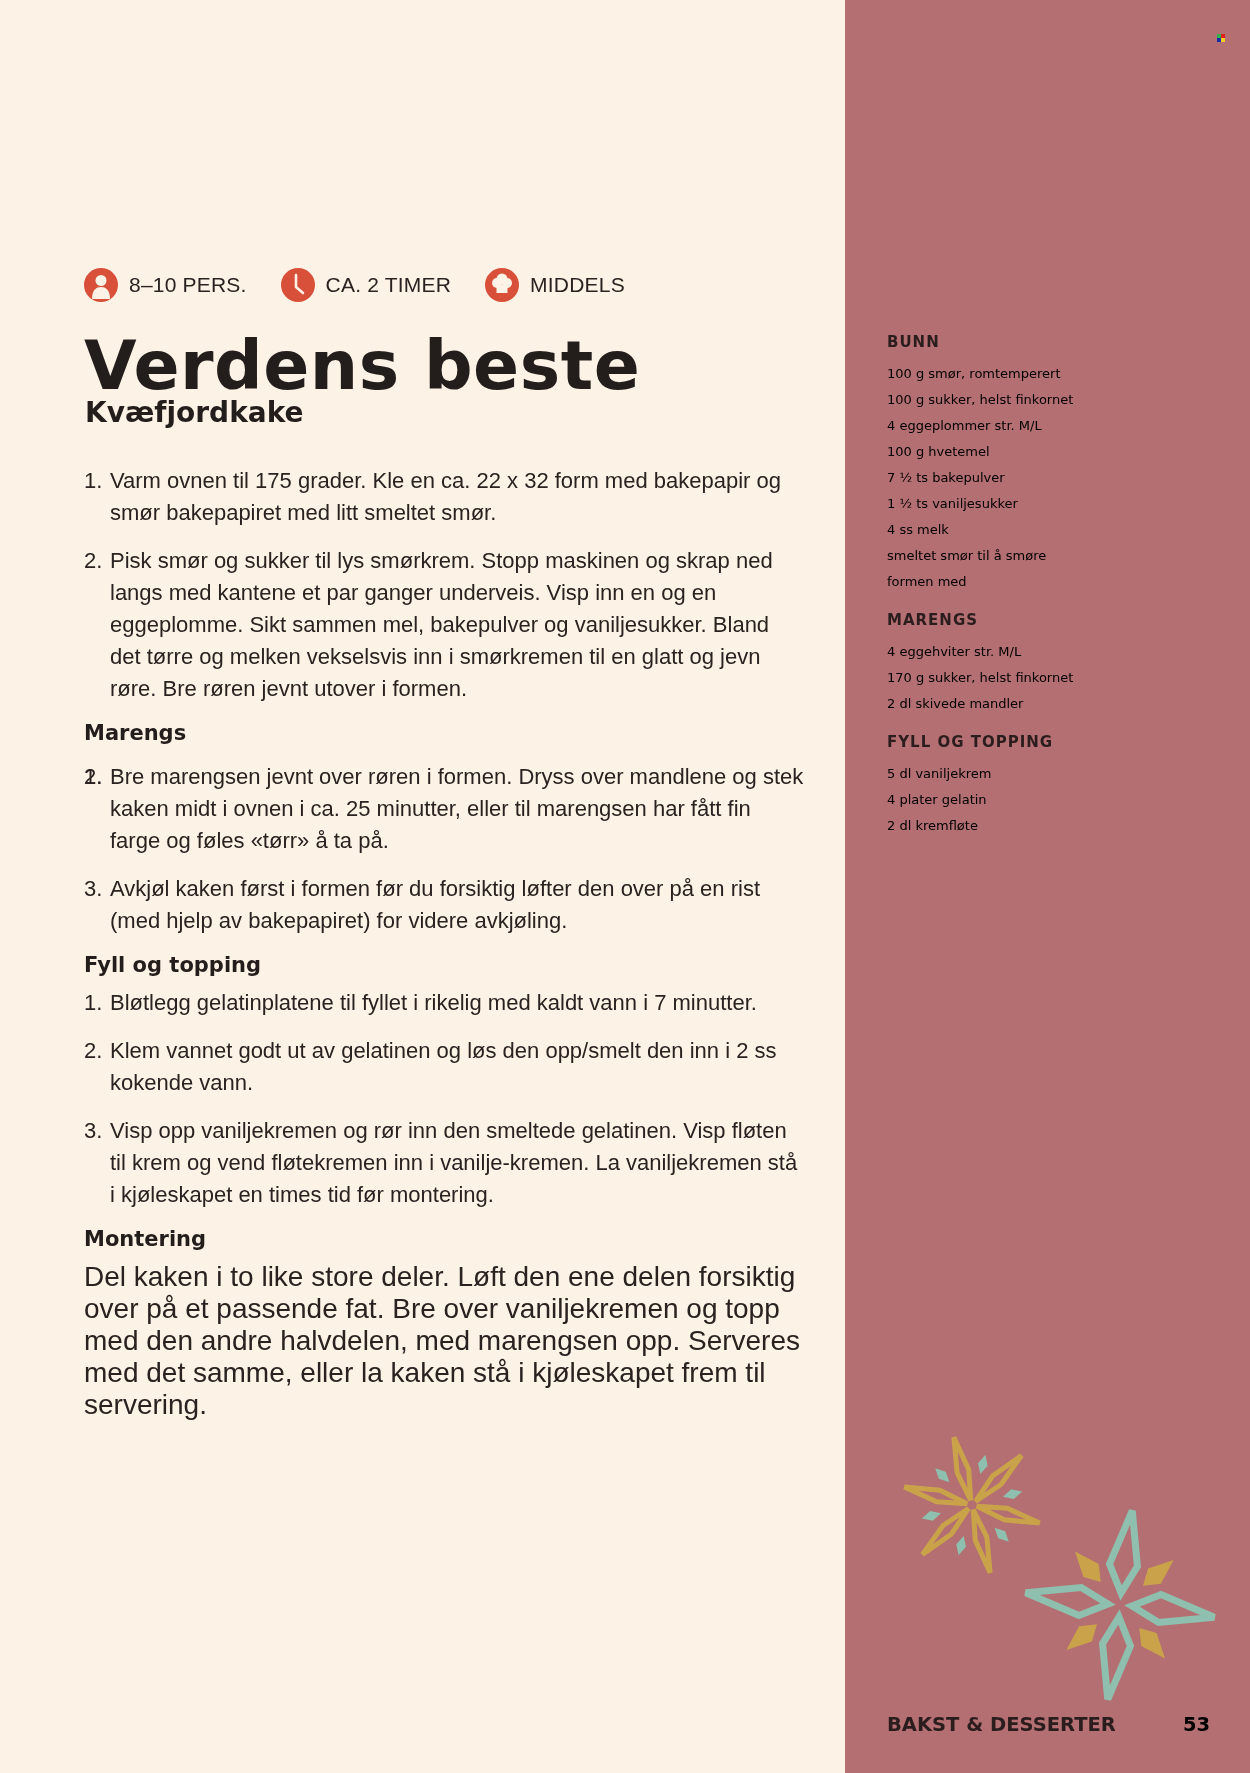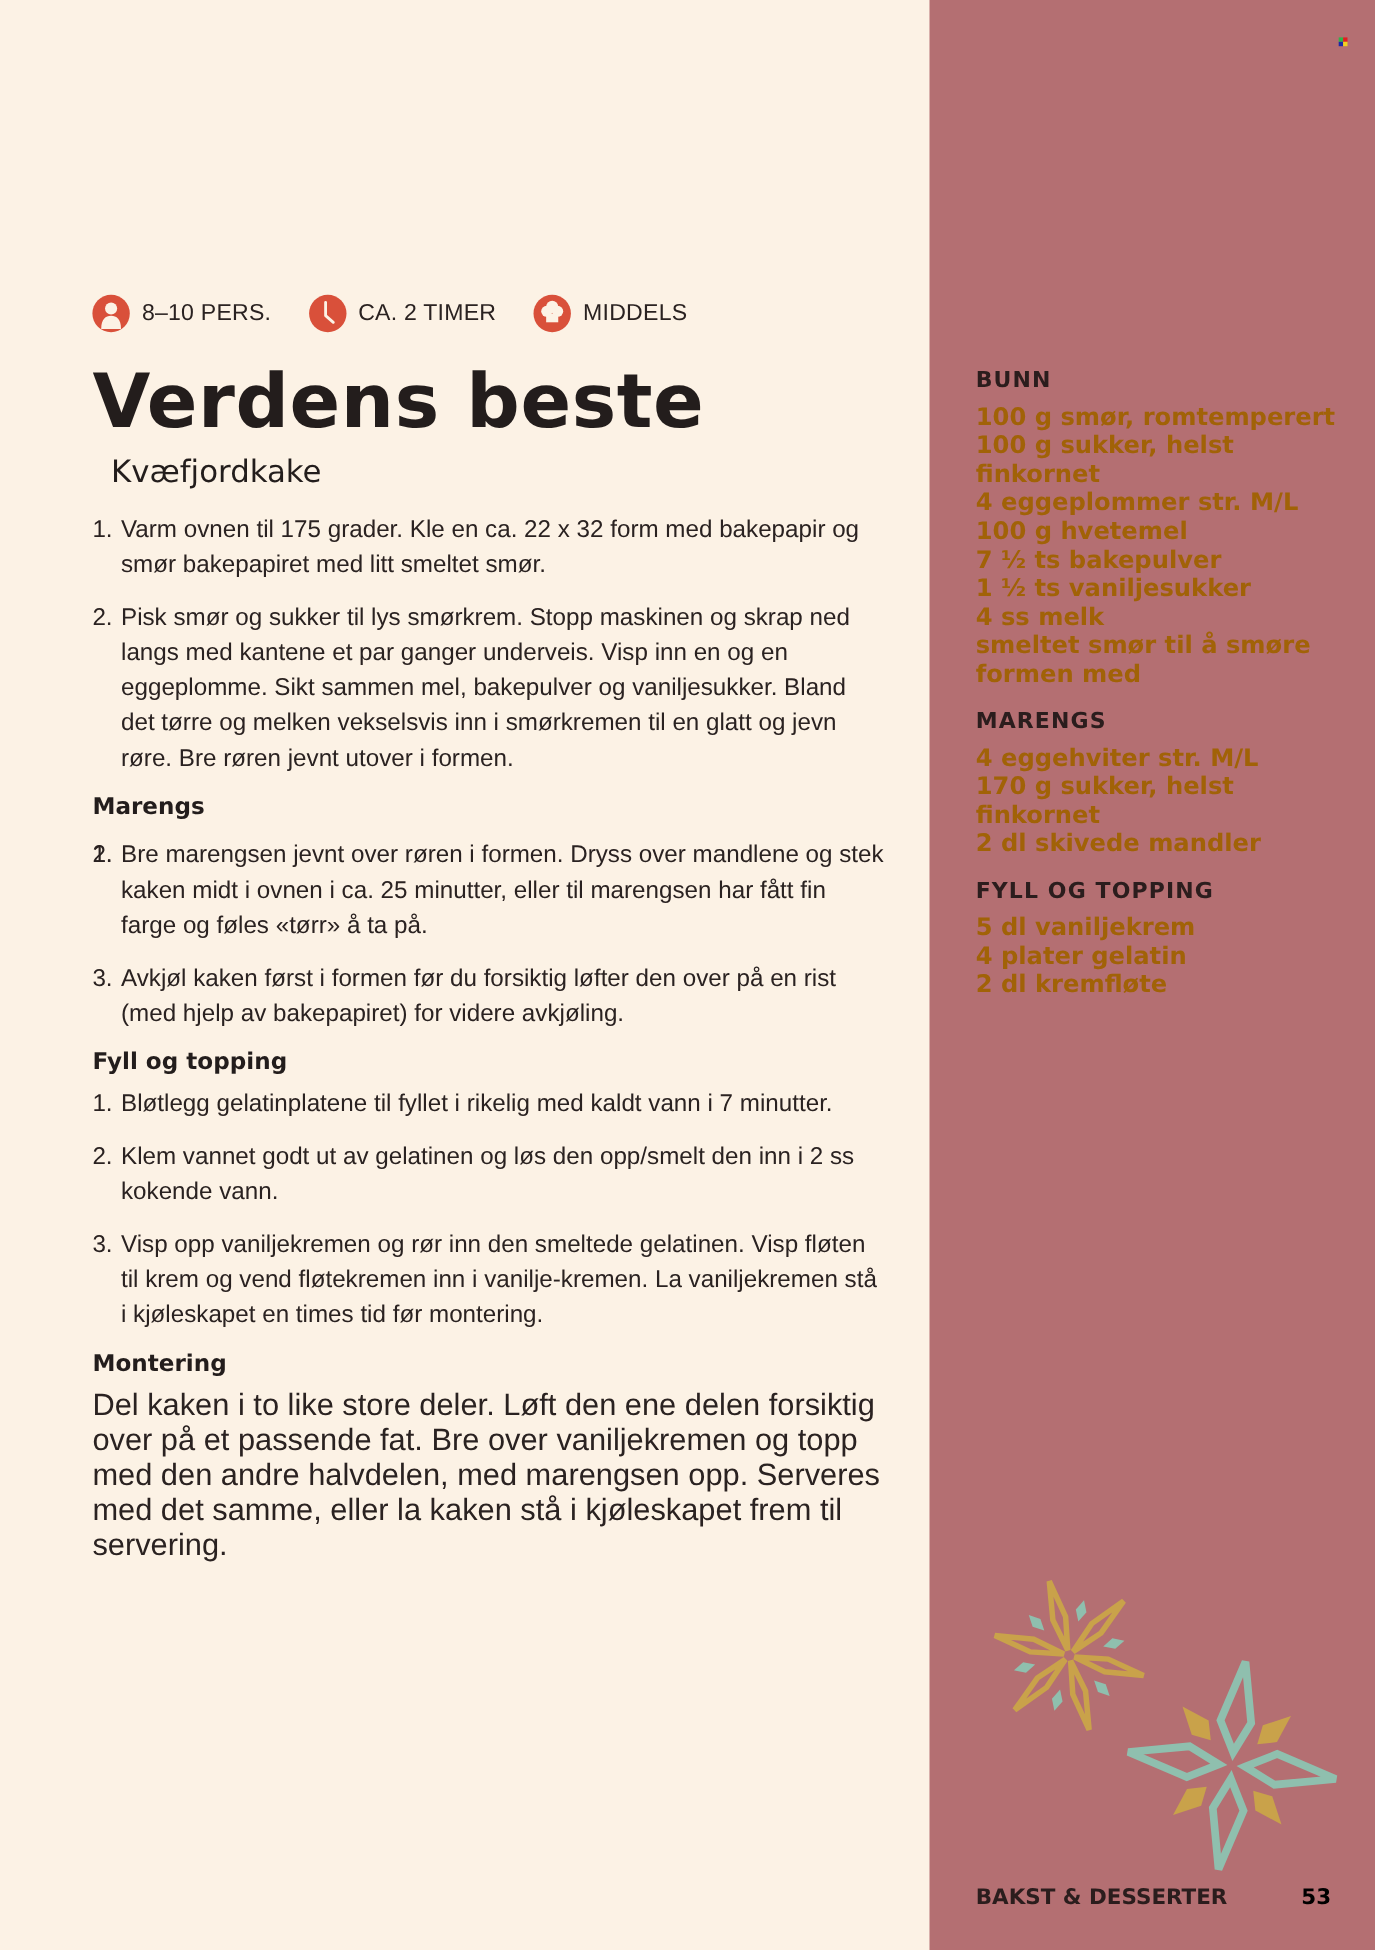--- a/index.html
+++ b/index.html
@@ -12,33 +12,33 @@
     .left { position: absolute; left: 0; top: 0; width: 845px; height: 1550px; background: #fcf2e5; }
     .right { position: absolute; left: 845px; top: 0; width: 405px; height: 1773px; background: #b46f72; }
 
     .meta-row { position: absolute; left: 84px; top: 268px; display: flex; align-items: center; }
     .meta-item { display: flex; align-items: center; margin-right: 34px; }
     .meta-icon { width: 34px; height: 34px; border-radius: 50%; background: #d9503a; position: relative; margin-right: 11px; flex: none; }
     .meta-icon svg { position: absolute; left: 0; top: 0; }
     .meta-label { font-size: 21px; font-weight: 300; color: #2a2221; letter-spacing: 0.2px; font-family: "Liberation Sans", sans-serif; }
 
     .title { position: absolute; left: 84px; top: 326px; font-size: 68px; font-weight: bold; margin: 0; letter-spacing: 0.5px; color: #231d1c; }
-    .subtitle { position: absolute; left: 85px; top: 396px; font-size: 28px; font-weight: normal; margin: 16px; color: #231d1c; }
+    .subtitle { position: absolute; left: 85px; top: 396px; font-size: 28px; font-weight: bold; margin: 0; color: #231d1c; }
 
     .content { position: absolute; left: 84px; top: 465px; width: 720px; font-family: "Liberation Sans", sans-serif; }
     .steps { list-style: none; margin: 0; padding: 0; }
     .steps li { position: relative; padding-left: 26px; font-size: 22px; line-height: 32px; margin-bottom: 16px; color: #2a2221; }
     .steps li .num { position: absolute; left: 0; top: 0; }
     .section-h { font-family: "DejaVu Sans", sans-serif; font-weight: bold; font-size: 21px; margin: 4px 0 10px 0; color: #231d1c; }
     .para { font-size: 28px; line-height: 32px; margin: 0; color: #2a2221; }
 
     .ing { position: absolute; left: 887px; top: 333px; width: 330px; }
-    .ing-h { font-weight: bold; font-size: 20px; letter-spacing: 1px; margin: 0 0 10px 0; color: #2b1d1d; }
+    .ing-h { font-weight: bold; font-size: 15px; letter-spacing: 1px; margin: 0 0 10px 0; color: #2b1d1d; }
     .ing-list { list-style: none; margin: 0 0 16px 0; padding: 0; }
-    .ing-list li { font-weight: bold; font-size: 22px; line-height: 26px; color: #a16207; }
+    .ing-list li { font-weight: normal; font-size: 13px; line-height: 26px; color: #000000; }
 
     .footer-cat { position: absolute; left: 887px; top: 1713px; font-weight: bold; font-size: 19.5px; color: #2b1d1d; text-align: right; }
     .footer-page { position: absolute; left: 1183px; top: 1713px; font-weight: bold; font-size: 19.5px; color: #000000; }
 
     .marker { position: absolute; left: 1217px; top: 34px; width: 8px; height: 8px; }
     .marker span { position: absolute; width: 4px; height: 4px; }
 
     .stars { position: absolute; left: 880px; top: 1420px; }
   </style>
 </head>

